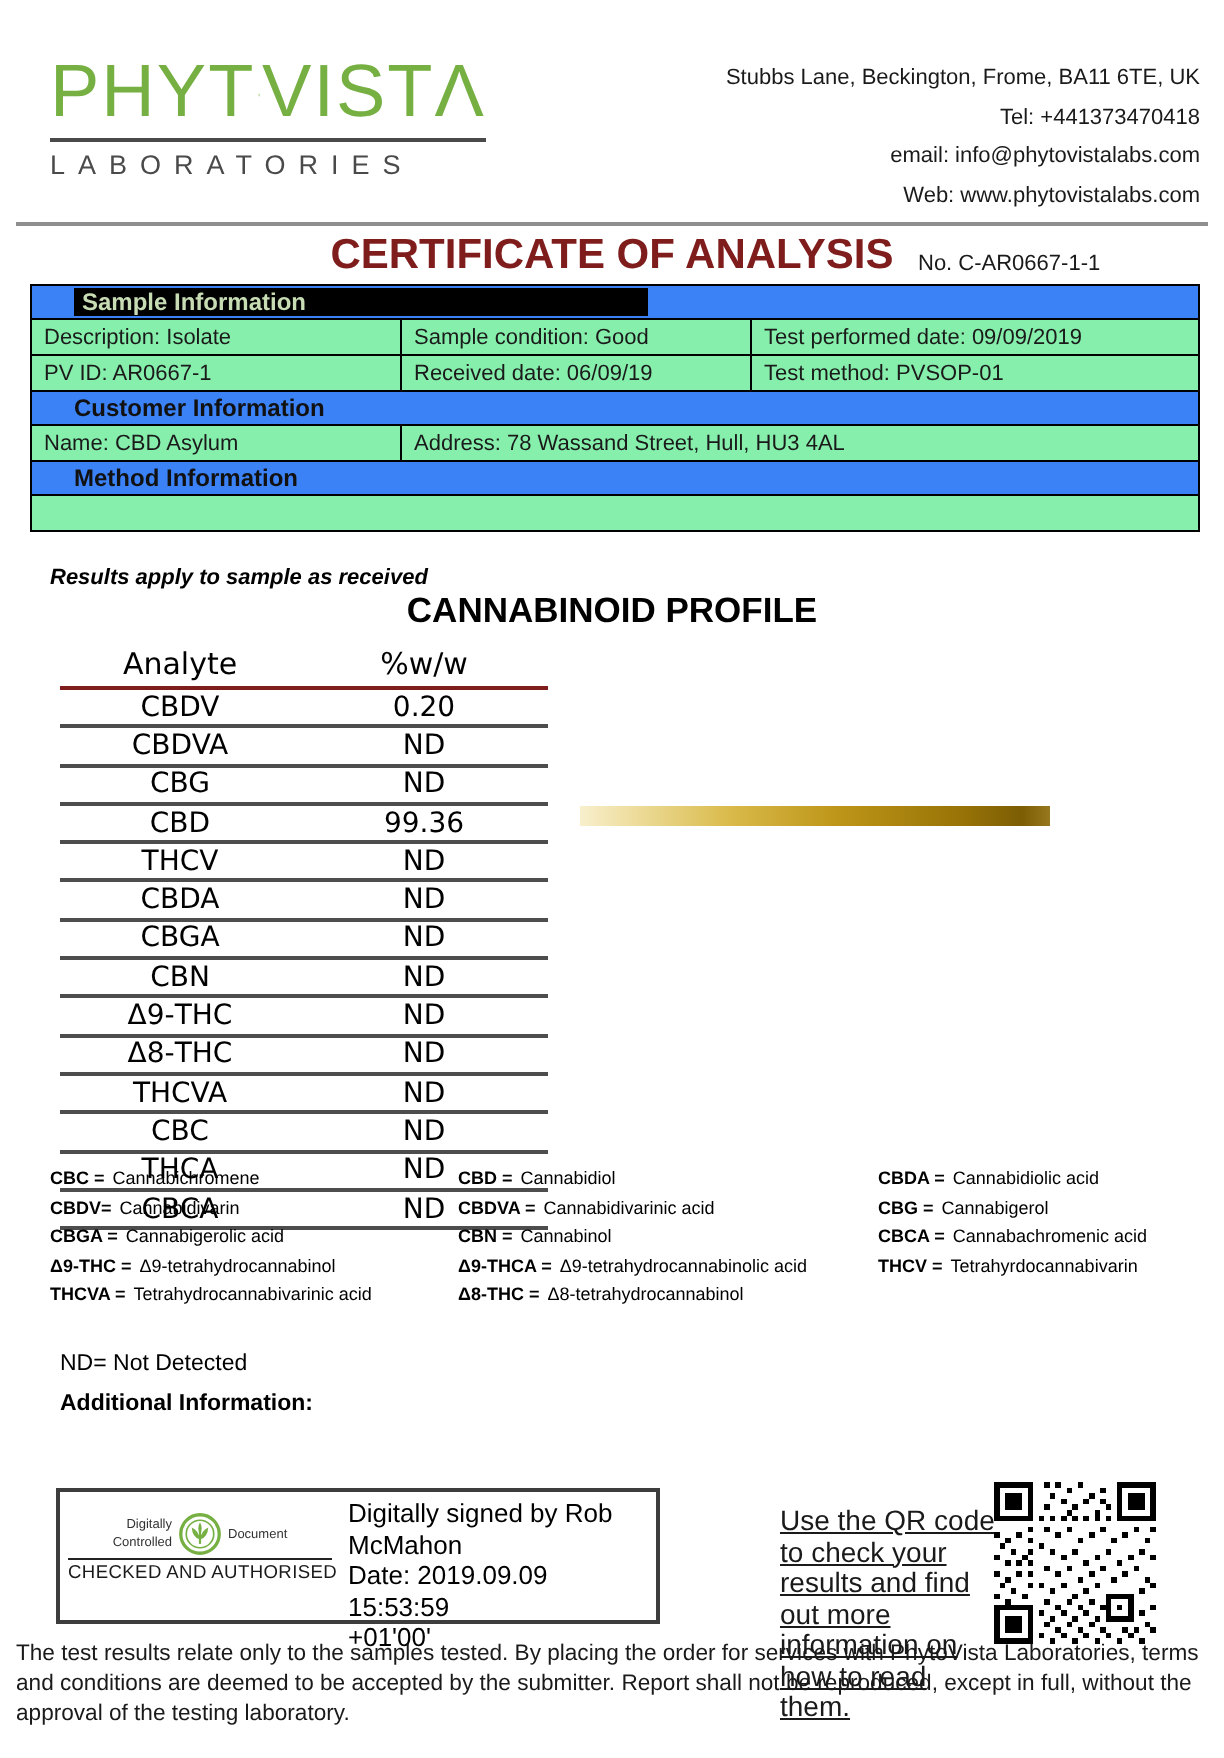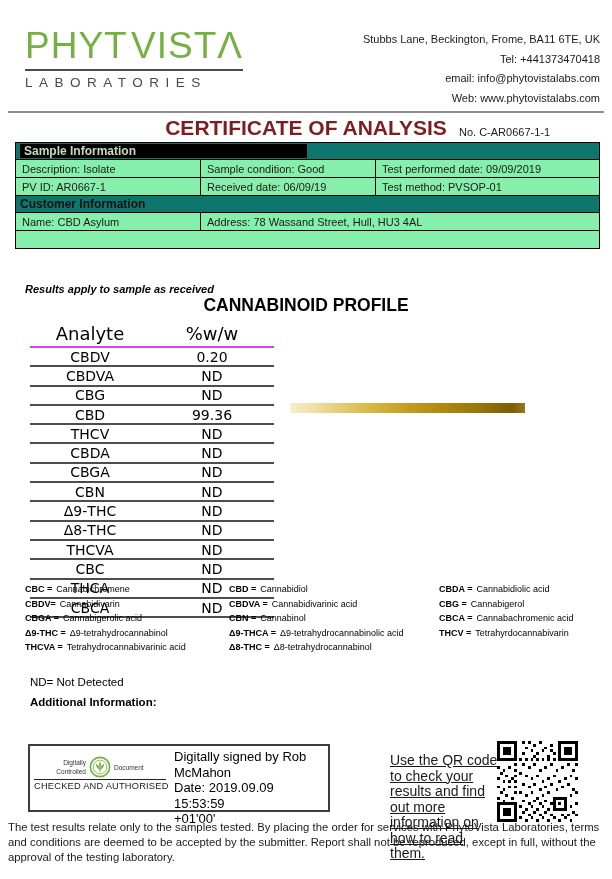--- a/index.html
+++ b/index.html
@@ -17,32 +17,32 @@
 
   
   .doc-title { position:absolute; left:0; right:0; top:116px; text-align:center; font-size:21px; font-weight:bold; color:#7f1d1d; }
   .doc-number { position:absolute; left:459px; top:126px; font-size:11px; color:#1a1a1a; }
 
   
   .info-wrap { position:absolute; left:15px; top:142px; width:585px; }
   table.info { width:100%; border-collapse:collapse; table-layout:fixed; }
   table.info + table.info { margin-top:-1px; }
   table.info td { border:1.5px solid #000; font-size:11px; color:#1a1a1a; padding:2px 6px; height:18px; vertical-align:middle; background:#86efac; }
-  table.info td.sec { background:#0f766e; font-weight:bold; font-size:12px; color:#111; height:15px; padding:1px 4px; }
+  table.info td.sec { background:#3b82f6; font-weight:bold; font-size:12px; color:#111; height:15px; padding:1px 21px; }
   .blackbox { display:inline-block; width:287px; background:#000; color:#c8dcb4; font-weight:bold; font-size:12px; padding:0 4px; line-height:14px; }
   td.empty-row { height:21px; }
 
   
   .note { position:absolute; left:25px; top:283px; font-size:11px; font-weight:bold; font-style:italic; color:#000; }
   .profile-title { position:absolute; left:0; right:0; top:295px; text-align:center; font-size:17.5px; font-weight:bold; color:#000; }
 
   
   .analyte-wrap { position:absolute; left:30px; top:322px; width:244px; }
   table.analyte { width:100%; border-collapse:collapse; font-family:"DejaVu Sans", sans-serif; }
-  table.analyte th { font-size:18px; font-weight:normal; border-bottom:2px solid #d946ef; padding:1px 0 2px 0; }
+  table.analyte th { font-size:15px; font-weight:normal; border-bottom:2px solid #7f1d1d; padding:1px 0 2px 0; }
   table.analyte td { font-size:14px; text-align:center; border-bottom:2px solid #4d4d4d; padding:0; height:19.3px; color:#000; }
   .gold-bar { position:absolute; left:290px; top:403px; width:235px; height:10px;
               background:linear-gradient(90deg,#f8efcd 0%,#eddc9a 12%,#d9ba4a 32%,#bd9518 55%,#9a7507 80%,#7c5d04 94%,#96781f 100%); }
 
   
   .legend { position:absolute; left:25px; top:582px; display:grid; grid-template-columns:204px 210px auto; font-size:9px; line-height:14.6px; color:#000; }
   .lg-abbr { font-weight:bold; }
   .lg-name { margin-left:4px; }
 
   
@@ -129,20 +129,23 @@
             <td class="sec" colspan="2">Customer Information</td>
           </tr>
       <tr>
         <td>Name: CBD Asylum</td>
         <td>Address: 78 Wassand Street, Hull, HU3 4AL</td>
       </tr>
     </tbody>
       </table>
     <table class="info">
       <tbody>
+          <tr>
+            <td class="sec">Method Information</td>
+          </tr>
       <tr>
             <td class="empty-row"></td>
           </tr>
     </tbody>
       </table>
   </div>
 
   <div class="note">Results apply to sample as received</div>
   <div class="profile-title">CANNABINOID PROFILE</div>
 

